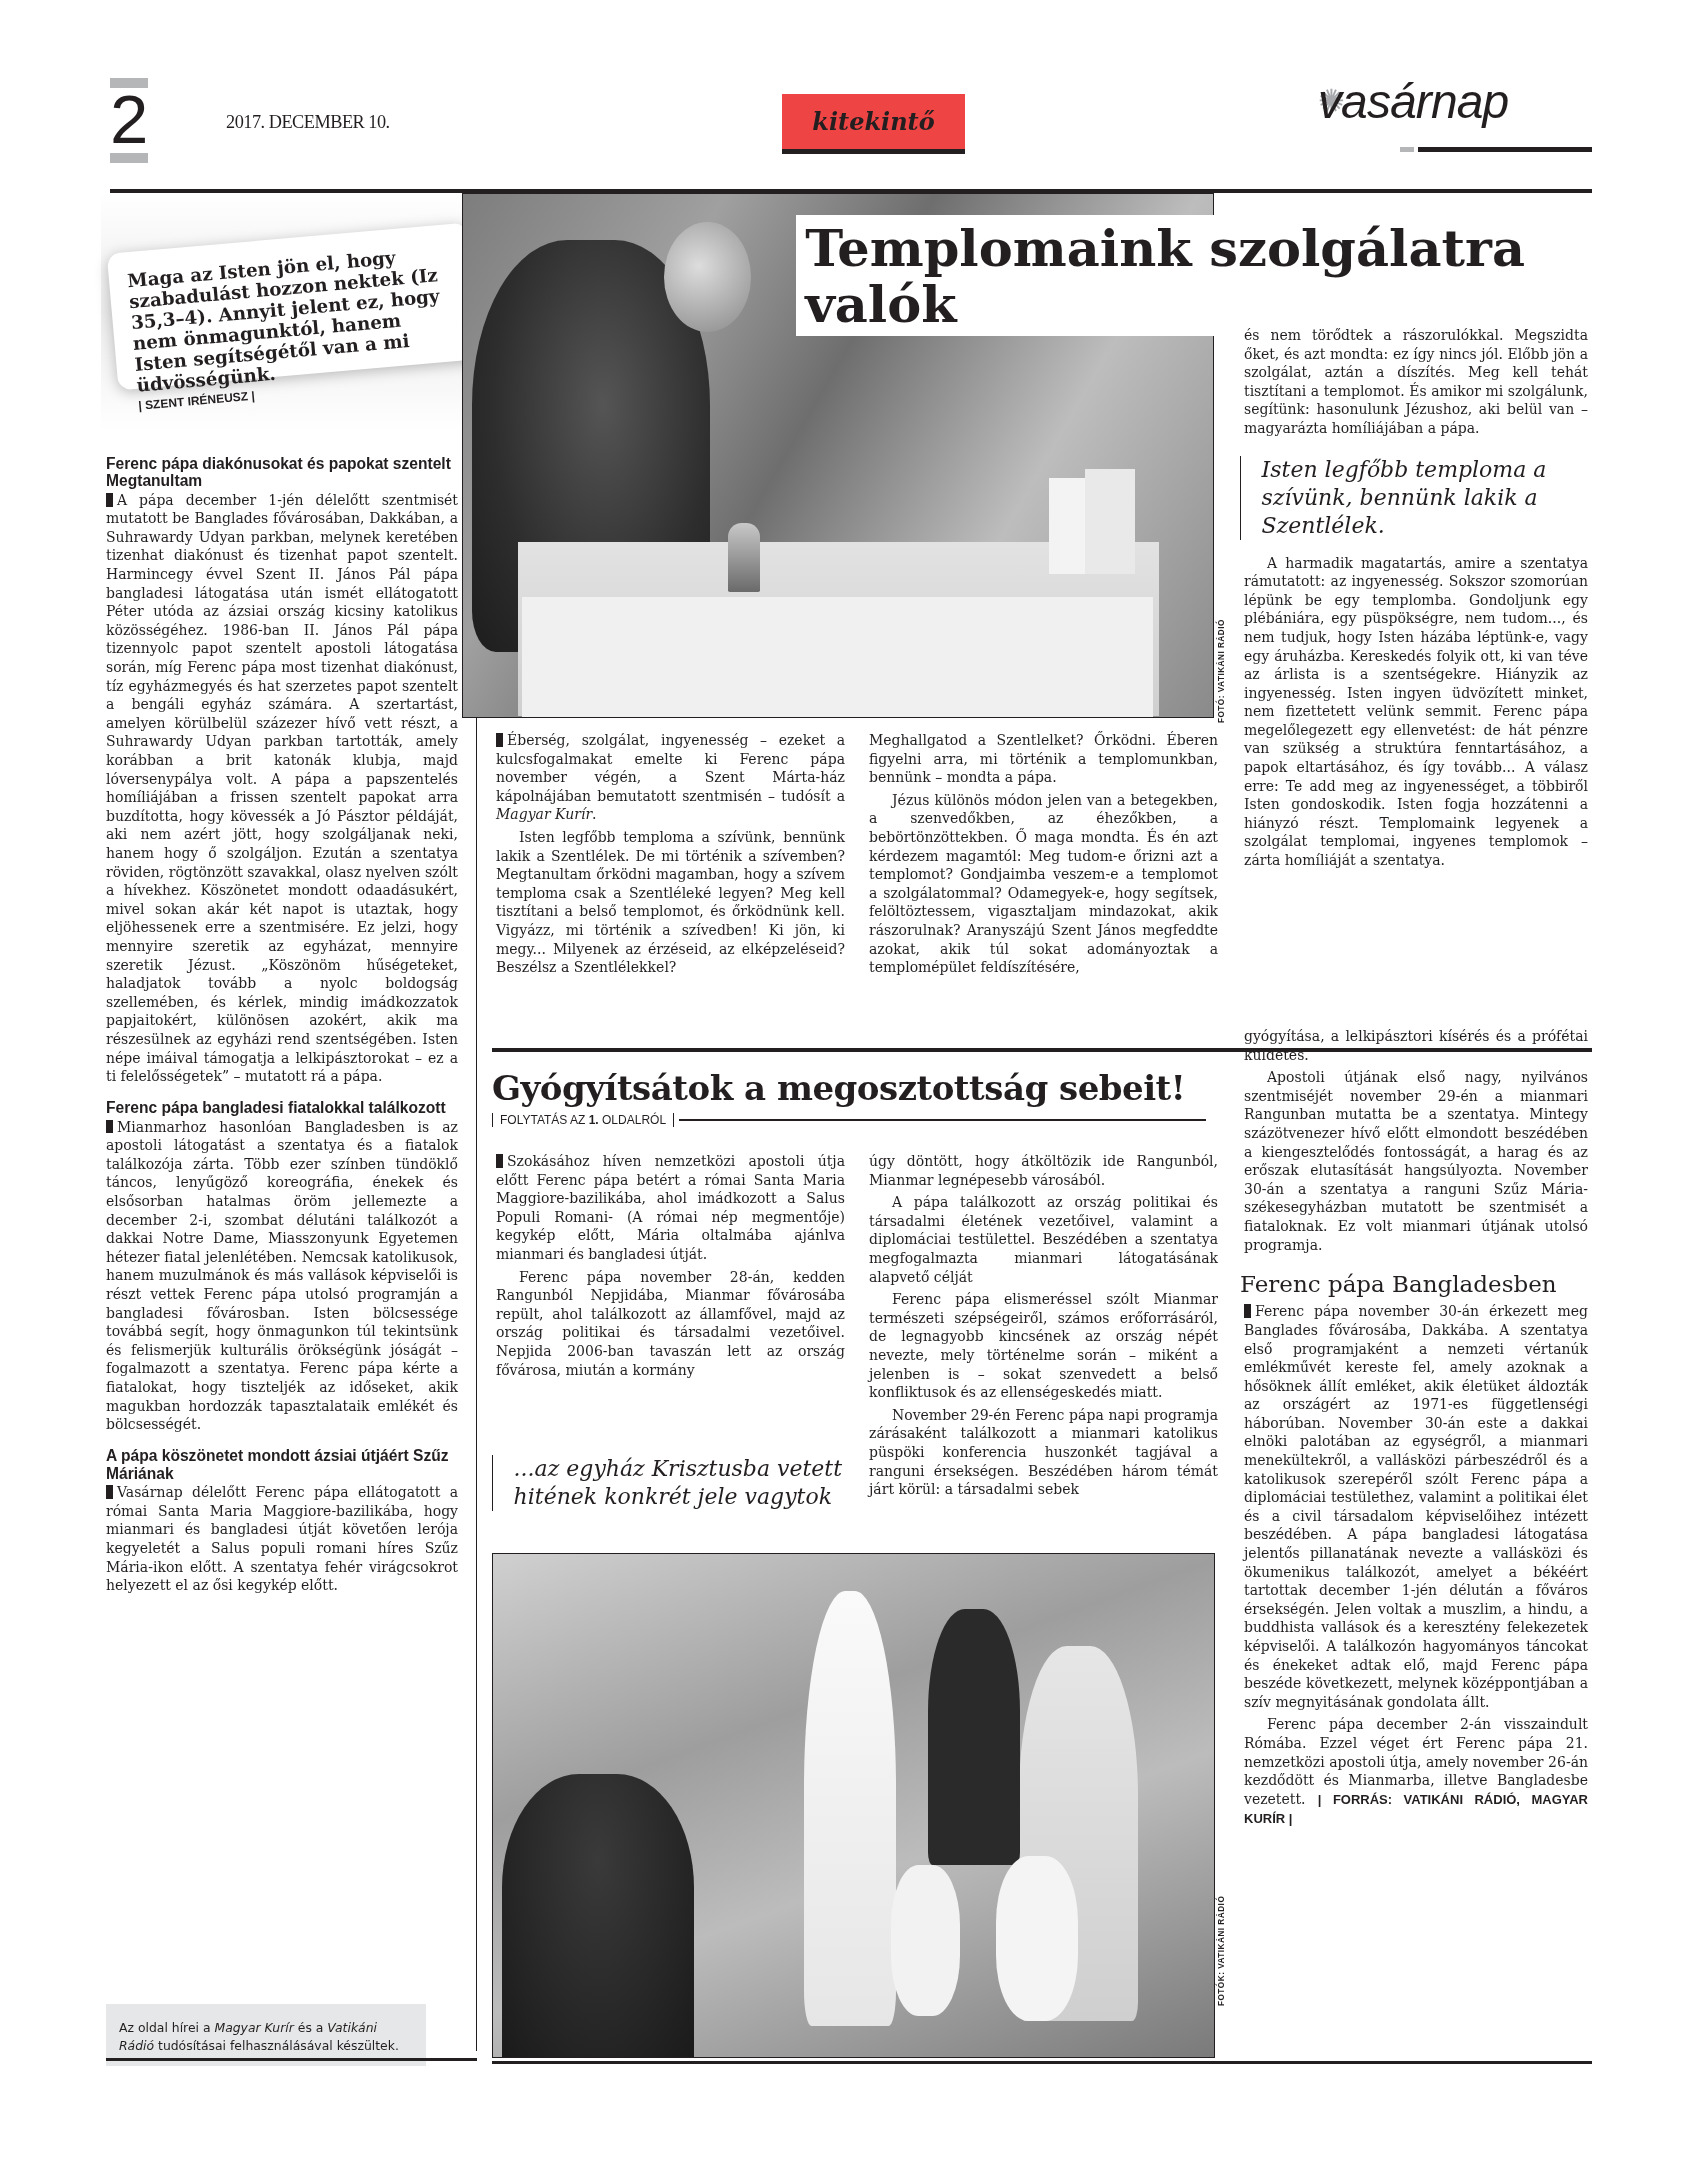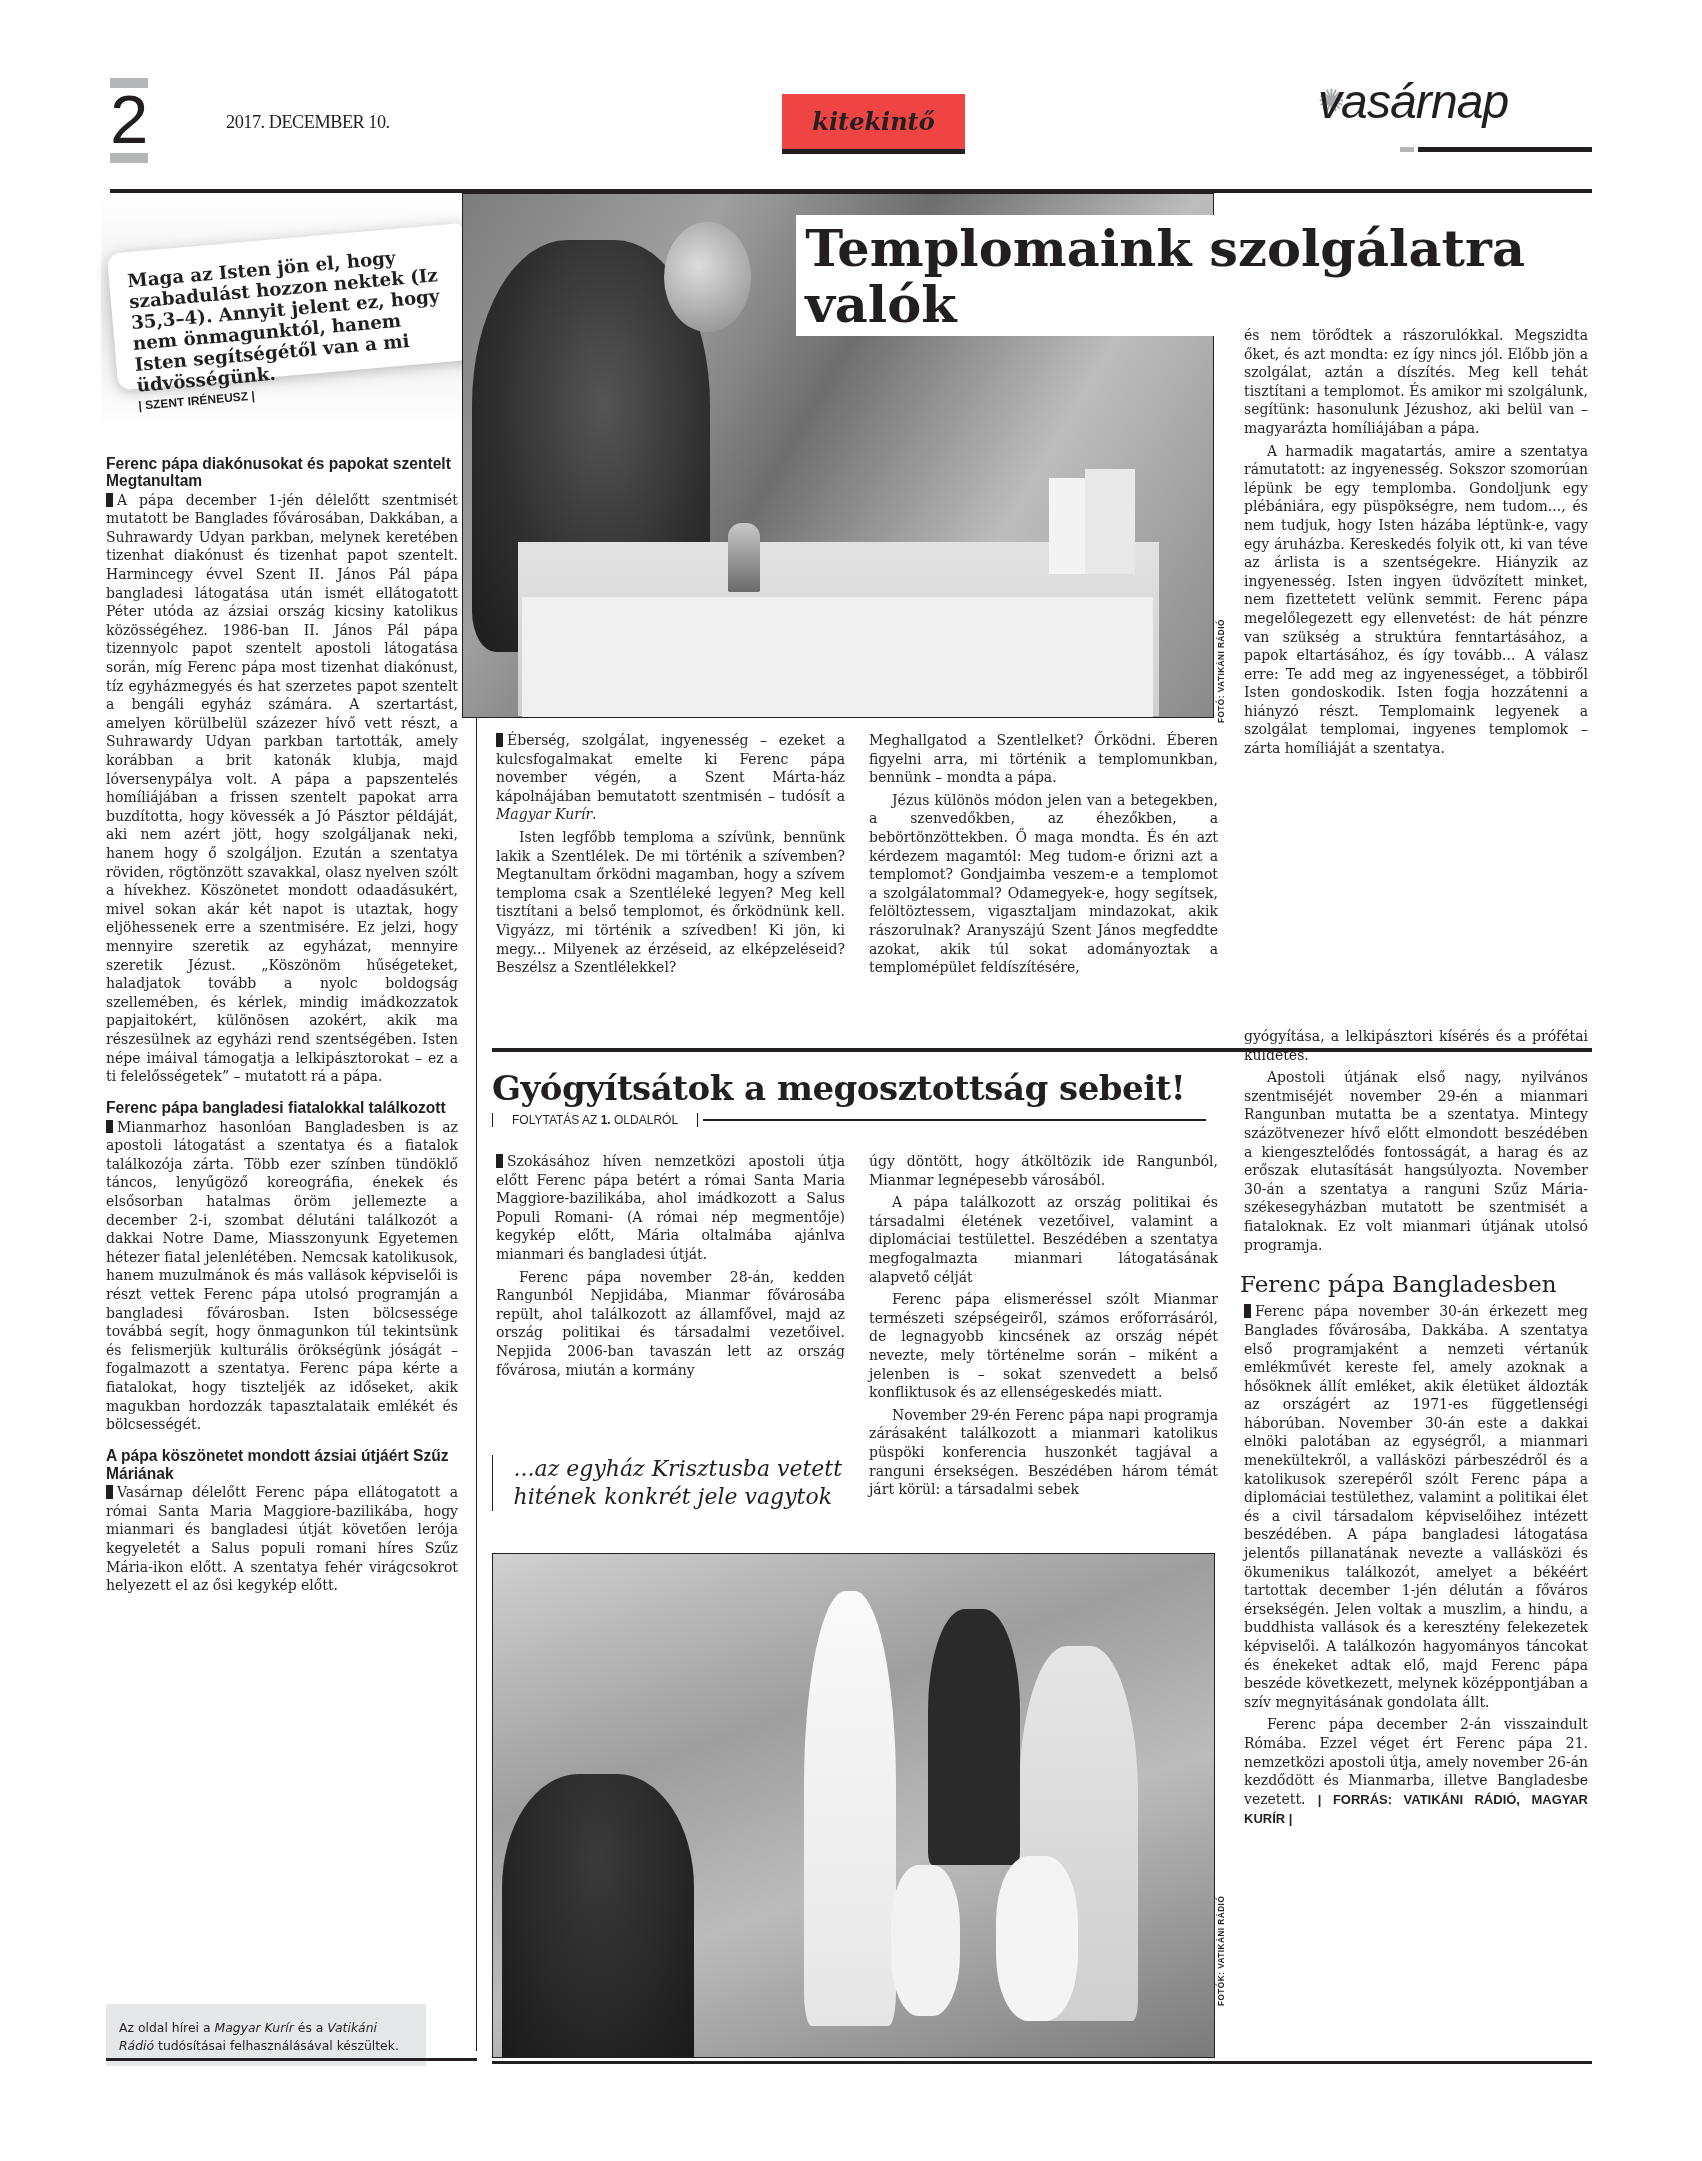--- a/index.html
+++ b/index.html
@@ -47,21 +47,21 @@
   .col p{margin:4px;}
   .col .ind{text-indent:23px;}
   .c1{left:492px;top:727px;width:357px;}
   .c2{left:865px;top:727px;width:357px;}
   .c3{left:1240px;top:322px;width:352px;}
   .pullquote{border-left:1.4px solid #231f20;padding-left:20.6px;font-family:"DejaVu Serif",serif;font-style:italic;font-size:22px;line-height:28px;margin:18.3px 0 13.7px 0;text-align:left;}
   .mid-rule{left:492px;top:1048px;width:1100px;height:3.7px;background:#231f20;}
   
   .headline2{left:492px;top:1071px;font-family:"DejaVu Serif",serif;font-weight:bold;font-size:34px;letter-spacing:-0.5px;line-height:1;}
   .contd{left:492px;top:1113px;width:714px;font-family:"Liberation Sans",sans-serif;font-size:12px;display:flex;align-items:center;}
-  .contd .txt{border-left:0.9px solid #231f20;border-right:0.9px solid #231f20;padding:0 19px;}
+  .contd .txt{border-left:0.9px solid #231f20;border-right:0.9px solid #231f20;padding:0 7px;}
   .contd .line{flex:1;height:1.4px;background:#231f20;margin-left:4.6px;}
   .d1{left:492px;top:1148px;width:357px;}
   .d2{left:865px;top:1148px;width:357px;}
   .d3{left:1240px;top:1023px;width:352px;}
   .pq2{left:492px;top:1455px;width:357px;}
   .d3 h2{font-family:"DejaVu Serif",serif;font-weight:normal;font-size:23px;line-height:1.1;margin:18.3px 0 4.6px 0;text-align:left;}
   .source-inline{font-family:"Liberation Sans",sans-serif;font-weight:bold;font-size:13px;}
   
   .photo2{left:492px;top:1553px;width:721px;height:503px;border:1.4px solid #231f20;overflow:hidden;background:linear-gradient(160deg,#d0d0d0 0%,#9e9e9e 35%,#bcbcbc 60%,#7a7a7a 100%);}
   .photo2 .pope{position:absolute;left:311px;top:37px;width:92px;height:435px;background:linear-gradient(180deg,#fafafa,#e6e6e6);border-radius:45% 45% 8% 8%;}
@@ -129,20 +129,21 @@
 <div class="abs col c1">
   <p><span class="lead-mark"></span><span>Éberség, szolgálat, ingyenesség – ezeket a kulcsfogalmakat emelte ki Ferenc pápa november végén, a Szent Márta-ház kápolnájában bemutatott szentmisén – tudósít a </span><i>Magyar Kurír</i><span>.</span></p>
   <p class="ind">Isten legfőbb temploma a szívünk, bennünk lakik a Szentlélek. De mi történik a szívemben? Megtanultam őrködni magamban, hogy a szívem temploma csak a Szentléleké legyen? Meg kell tisztítani a belső templomot, és őrködnünk kell. Vigyázz, mi történik a szívedben! Ki jön, ki megy... Milyenek az érzéseid, az elképzeléseid? Beszélsz a Szentlélekkel?</p>
 </div>
 <div class="abs col c2">
   <p>Meghallgatod a Szentlelket? Őrködni. Éberen figyelni arra, mi történik a templomunkban, bennünk – mondta a pápa.</p>
   <p class="ind">Jézus különös módon jelen van a betegekben, a szenvedőkben, az éhezőkben, a bebörtönzöttekben. Ő maga mondta. És én azt kérdezem magamtól: Meg tudom-e őrizni azt a templomot? Gondjaimba veszem-e a templomot a szolgálatommal? Odamegyek-e, hogy segítsek, felöltöztessem, vigasztaljam mindazokat, akik rászorulnak? Aranyszájú Szent János megfeddte azokat, akik túl sokat adományoztak a templomépület feldíszítésére,</p>
 </div>
 <div class="abs col c3">
   <p>és nem törődtek a rászorulókkal. Megszidta őket, és azt mondta: ez így nincs jól. Előbb jön a szolgálat, aztán a díszítés. Meg kell tehát tisztítani a templomot. És amikor mi szolgálunk, segítünk: hasonulunk Jézushoz, aki belül van – magyarázta homíliájában a pápa.</p>
+  <div class="pullquote">Isten legfőbb temploma a szívünk, bennünk lakik a Szentlélek.</div>
   <p class="ind">A harmadik magatartás, amire a szentatya rámutatott: az ingyenesség. Sokszor szomorúan lépünk be egy templomba. Gondoljunk egy plébániára, egy püspökségre, nem tudom..., és nem tudjuk, hogy Isten házába léptünk-e, vagy egy áruházba. Kereskedés folyik ott, ki van téve az árlista is a szentségekre. Hiányzik az ingyenesség. Isten ingyen üdvözített minket, nem fizettetett velünk semmit. Ferenc pápa megelőlegezett egy ellenvetést: de hát pénzre van szükség a struktúra fenntartásához, a papok eltartásához, és így tovább... A válasz erre: Te add meg az ingyenességet, a többiről Isten gondoskodik. Isten fogja hozzátenni a hiányzó részt. Templomaink legyenek a szolgálat templomai, ingyenes templomok – zárta homíliáját a szentatya.</p>
 </div>
 
 <div class="abs mid-rule"></div>
 
 <div class="abs headline2">Gyógyítsátok a megosztottság sebeit!</div>
 <div class="abs contd">
   <span class="txt"><span>FOLYTATÁS AZ </span><b>1.</b><span> OLDALRÓL</span></span>
   <span class="line"></span>
 </div>

